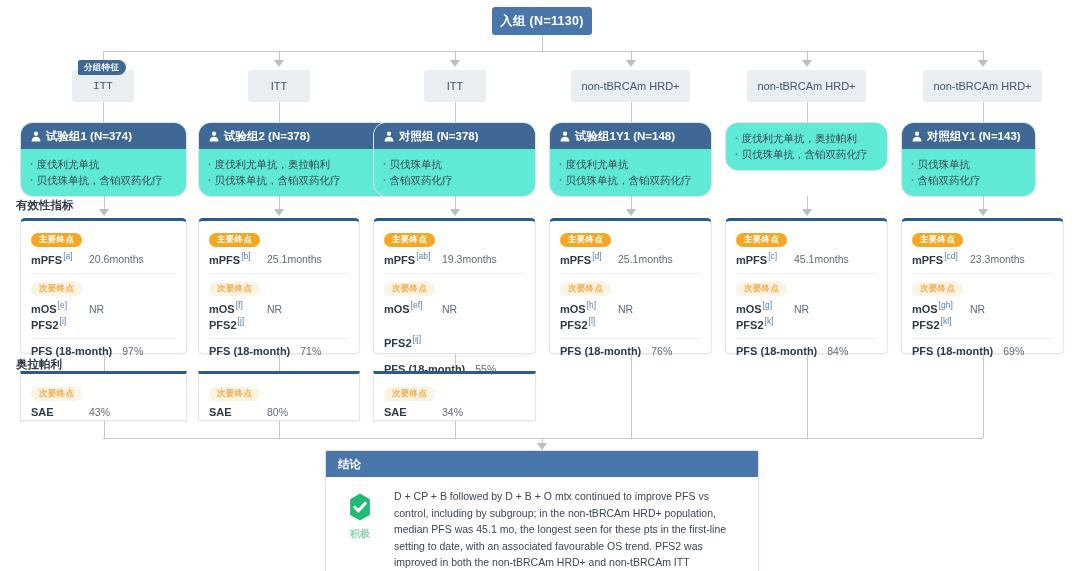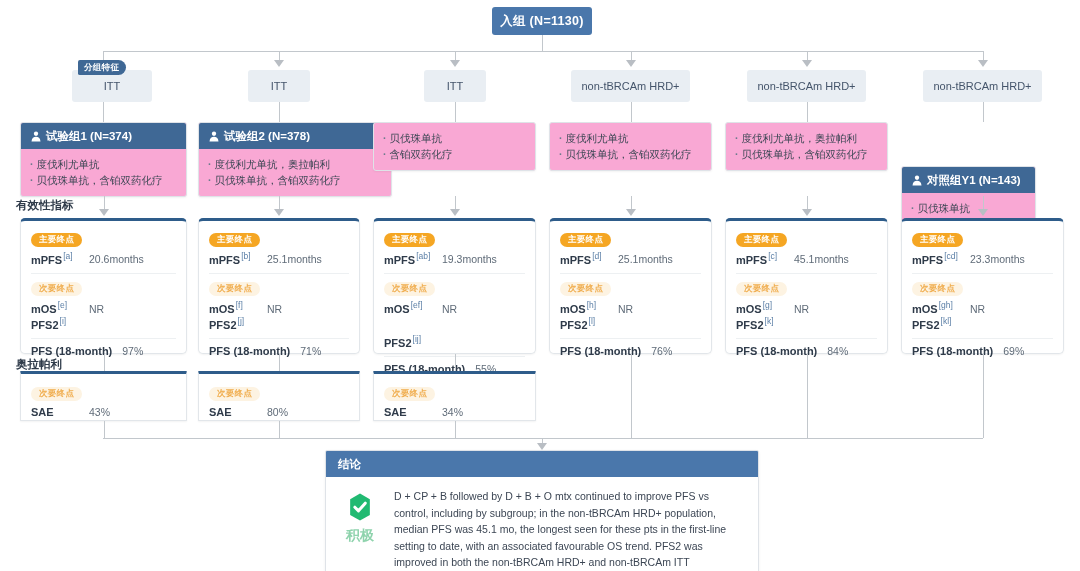--- a/index.html
+++ b/index.html
@@ -41,21 +41,21 @@
   }
   .tag-ribbon{
     position:absolute;left:6px;top:-10px;
     background:#3f6895;color:#fff;font-size:8.5px;
     padding:1.5px 7px 1.5px 6px;border-radius:2px 8px 8px 2px;
     font-weight:bold;letter-spacing:.3px;white-space:nowrap;
   }
 
   
   .arm{
-    background:#f9a8d4;border:1px solid #dfe3e8;border-radius:3px;
+    background:#5eead4;border:1px solid #dfe3e8;border-radius:13px;
     box-shadow:0 1px 2px rgba(0,0,0,.05);
     overflow:hidden;
   }
   .arm-head{
     height:26px;background:#3f6895;color:#fff;
     display:flex;align-items:center;gap:5px;
     padding:0 10px;font-size:11.5px;font-weight:bold;
   }
   .person-ico{display:inline-flex;}
   .arm-body{padding:7px 9px 8px 9px;}
@@ -108,21 +108,21 @@
   }
   .conc-head{
     height:26px;background:#4a77ab;color:#fff;
     display:flex;align-items:center;padding:0 12px;
     font-size:11.5px;font-weight:bold;
   }
   .conc-body{display:flex;padding:11px 14px 12px 12px;gap:12px;}
   .conc-mark{width:44px;flex:none;display:flex;flex-direction:column;
     align-items:center;padding-top:4px;}
   .conc-mark-label{
-    margin-top:5px;font-size:14px;color:#8fd3ad;font-weight:bold;
+    margin-top:5px;font-size:10px;color:#8fd3ad;font-weight:bold;
   }
   .conc-text{
     font-size:10.5px;line-height:16.5px;color:#3c4654;
   }
 </style>
 </head>
 <body>
 
 <div id="stage">
 
@@ -130,21 +130,21 @@
     <span>入组  (N=1130)</span>
   </div>
 
   <div class="abs vline" style="left:542px;top:35px;height:16px;"></div>
 
   <div class="abs hline" style="left:103px;top:51px;width:880px;"></div>
 
   <div id="cols">
       <div class="abs vline" style="left:103px;top:51px;height:10px;"></div>
       <div class="abs arrow-d" style="left:98px;top:60px;"></div>
-      <div class="abs pop-box" style="left:72px;top:70px;width:80px;">
+      <div class="abs pop-box" style="left:72px;top:70px;width:62px;font-family:Liberation Mono, monospace;">
         <div class="tag-ribbon">分组特征</div>
         <span>ITT</span>
       </div>
       <div class="abs vline" style="left:103px;top:102px;height:20px;"></div>
       <div class="abs arm" style="left:20px;top:122px;width:167px;">
         <div class="arm-head">
           <div class="person-ico">
             <svg width="10" height="11" viewBox="0 0 12 13">
               <circle cx="6" cy="3.2" r="2.6" fill="#ffffff"></circle>
               <path d="M0.6 12.4 C0.9 8.6 3.2 6.9 6 6.9 C8.8 6.9 11.1 8.6 11.4 12.4 Z" fill="#ffffff"></path>
@@ -218,20 +218,29 @@
           <div class="mval">80%</div>
         </div></div>
       <div class="abs vline" style="left:279px;top:421px;height:17px;"></div>
       <div class="abs vline" style="left:455px;top:51px;height:10px;"></div>
       <div class="abs arrow-d" style="left:450px;top:60px;"></div>
       <div class="abs pop-box" style="left:424px;top:70px;width:62px;">
         <span>ITT</span>
       </div>
       <div class="abs vline" style="left:455px;top:102px;height:20px;"></div>
       <div class="abs arm" style="left:373px;top:122px;width:163px;">
+        <div class="arm-head">
+          <div class="person-ico">
+            <svg width="10" height="11" viewBox="0 0 12 13">
+              <circle cx="6" cy="3.2" r="2.6" fill="#ffffff"></circle>
+              <path d="M0.6 12.4 C0.9 8.6 3.2 6.9 6 6.9 C8.8 6.9 11.1 8.6 11.4 12.4 Z" fill="#ffffff"></path>
+            </svg>
+          </div>
+          <span>对照组  (N=378)</span>
+        </div>
         <div class="arm-body">
           <div class="arm-li">贝伐珠单抗</div>
           <div class="arm-li">含铂双药化疗</div>
         </div>
       </div>
       <div class="abs vline" style="left:454.5px;top:196px;height:14px;"></div>
       <div class="abs arrow-d" style="left:449.5px;top:209px;"></div>
       <div class="abs mcard" style="left:373px;top:218px;width:163px;height:136px;"><span class="badge primary">主要终点</span><div class="mrow">
           <div class="mkey">mPFS<sup>[ab]</sup></div>
           <div class="mval">19.3months</div>
@@ -250,20 +259,29 @@
           <div class="mval">34%</div>
         </div></div>
       <div class="abs vline" style="left:454.5px;top:421px;height:17px;"></div>
       <div class="abs vline" style="left:630.5px;top:51px;height:10px;"></div>
       <div class="abs arrow-d" style="left:625.5px;top:60px;"></div>
       <div class="abs pop-box" style="left:571px;top:70px;width:119px;">
         <span>non-tBRCAm HRD+</span>
       </div>
       <div class="abs vline" style="left:630.5px;top:102px;height:20px;"></div>
       <div class="abs arm" style="left:549px;top:122px;width:163px;">
+        <div class="arm-head">
+          <div class="person-ico">
+            <svg width="10" height="11" viewBox="0 0 12 13">
+              <circle cx="6" cy="3.2" r="2.6" fill="#ffffff"></circle>
+              <path d="M0.6 12.4 C0.9 8.6 3.2 6.9 6 6.9 C8.8 6.9 11.1 8.6 11.4 12.4 Z" fill="#ffffff"></path>
+            </svg>
+          </div>
+          <span>试验组1Y1  (N=148)</span>
+        </div>
         <div class="arm-body">
           <div class="arm-li">度伐利尤单抗</div>
           <div class="arm-li">贝伐珠单抗，含铂双药化疗</div>
         </div>
       </div>
       <div class="abs vline" style="left:630.5px;top:196px;height:14px;"></div>
       <div class="abs arrow-d" style="left:625.5px;top:209px;"></div>
       <div class="abs mcard" style="left:549px;top:218px;width:163px;height:136px;"><span class="badge primary">主要终点</span><div class="mrow">
           <div class="mkey">mPFS<sup>[d]</sup></div>
           <div class="mval">25.1months</div>
@@ -303,21 +321,21 @@
           <div class="mkey">PFS (18-month)</div>
           <div class="mval">84%</div>
         </div></div>
       <div class="abs vline" style="left:806.5px;top:354px;height:84px;"></div>
       <div class="abs vline" style="left:982.5px;top:51px;height:10px;"></div>
       <div class="abs arrow-d" style="left:977.5px;top:60px;"></div>
       <div class="abs pop-box" style="left:923px;top:70px;width:119px;">
         <span>non-tBRCAm HRD+</span>
       </div>
       <div class="abs vline" style="left:982.5px;top:102px;height:20px;"></div>
-      <div class="abs arm" style="left:901px;top:122px;width:135px;margin-top:44px;">
+      <div class="abs arm" style="left:901px;top:122px;width:135px;">
         <div class="arm-head">
           <div class="person-ico">
             <svg width="10" height="11" viewBox="0 0 12 13">
               <circle cx="6" cy="3.2" r="2.6" fill="#ffffff"></circle>
               <path d="M0.6 12.4 C0.9 8.6 3.2 6.9 6 6.9 C8.8 6.9 11.1 8.6 11.4 12.4 Z" fill="#ffffff"></path>
             </svg>
           </div>
           <span>对照组Y1  (N=143)</span>
         </div>
         <div class="arm-body">

